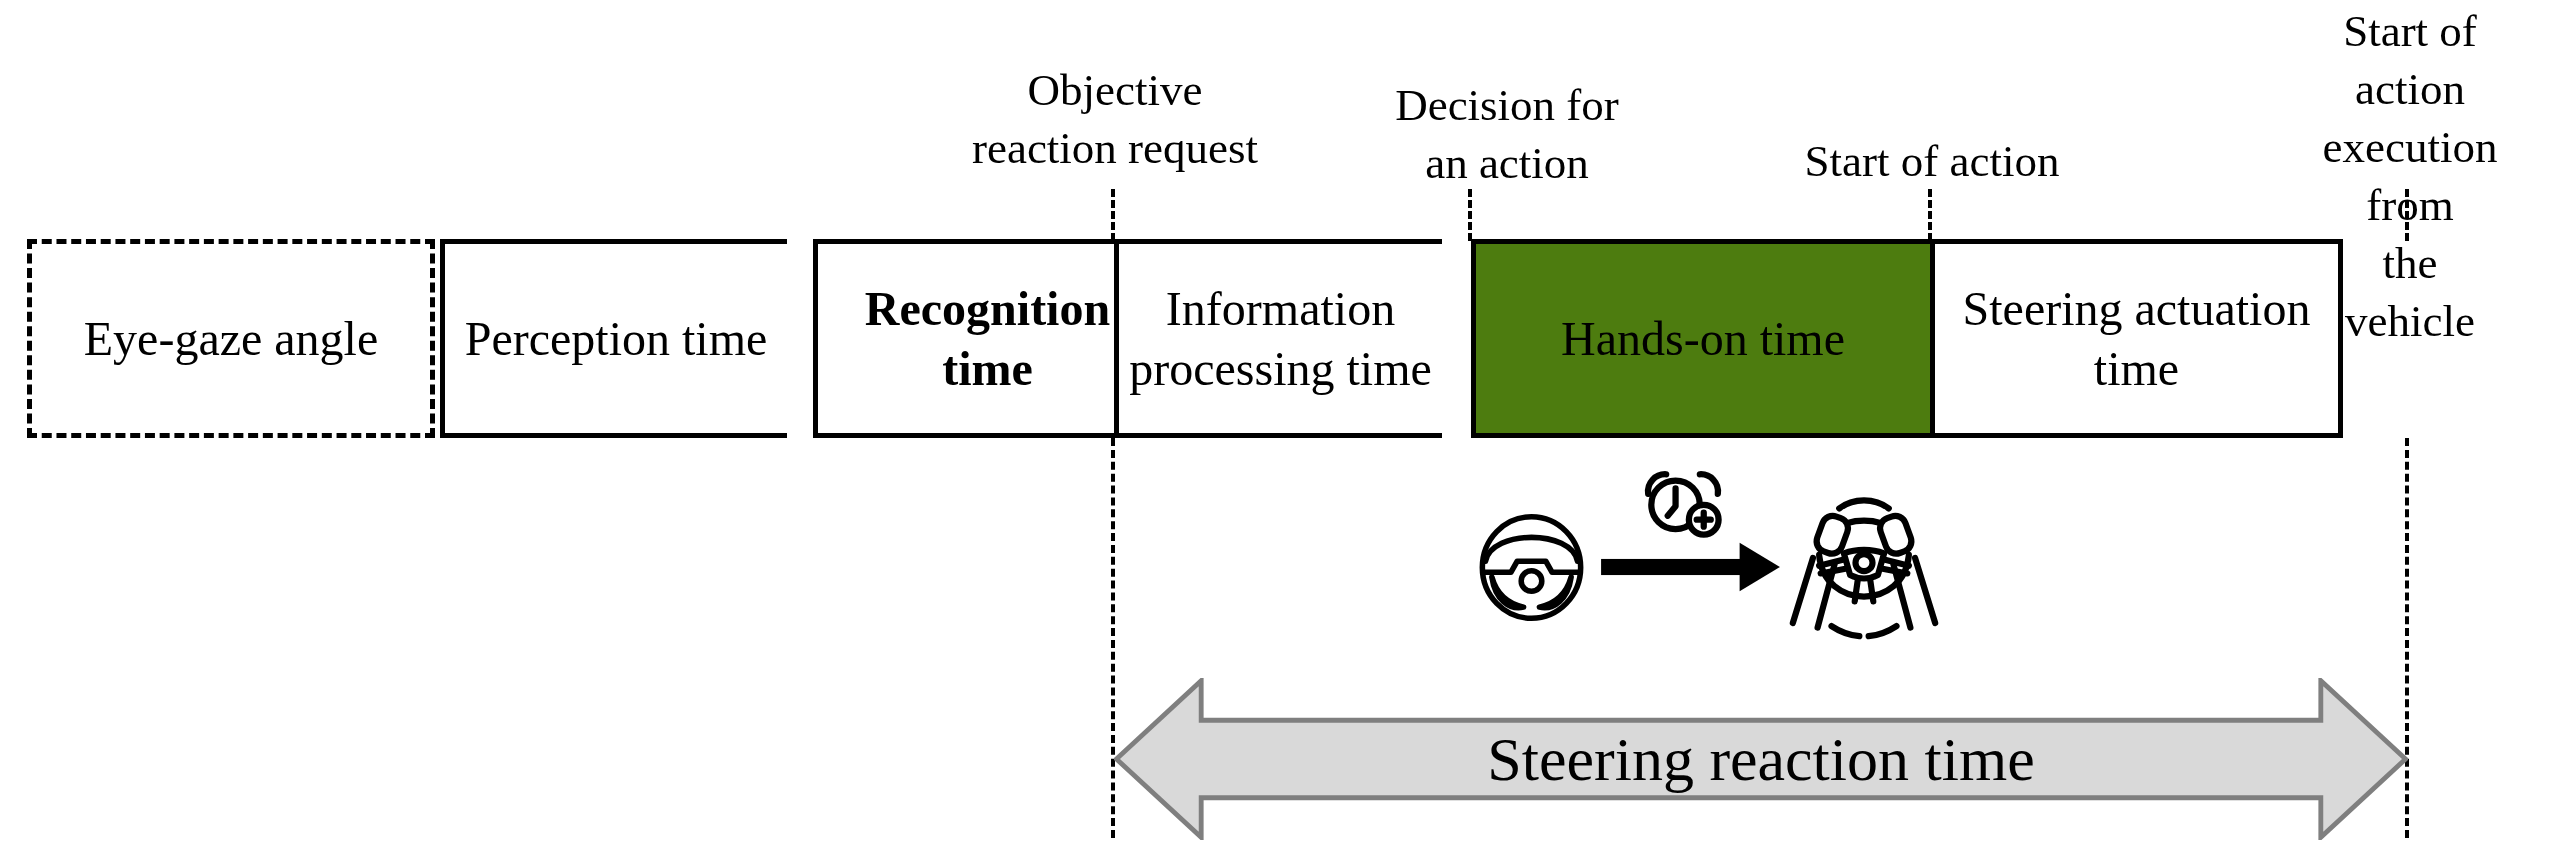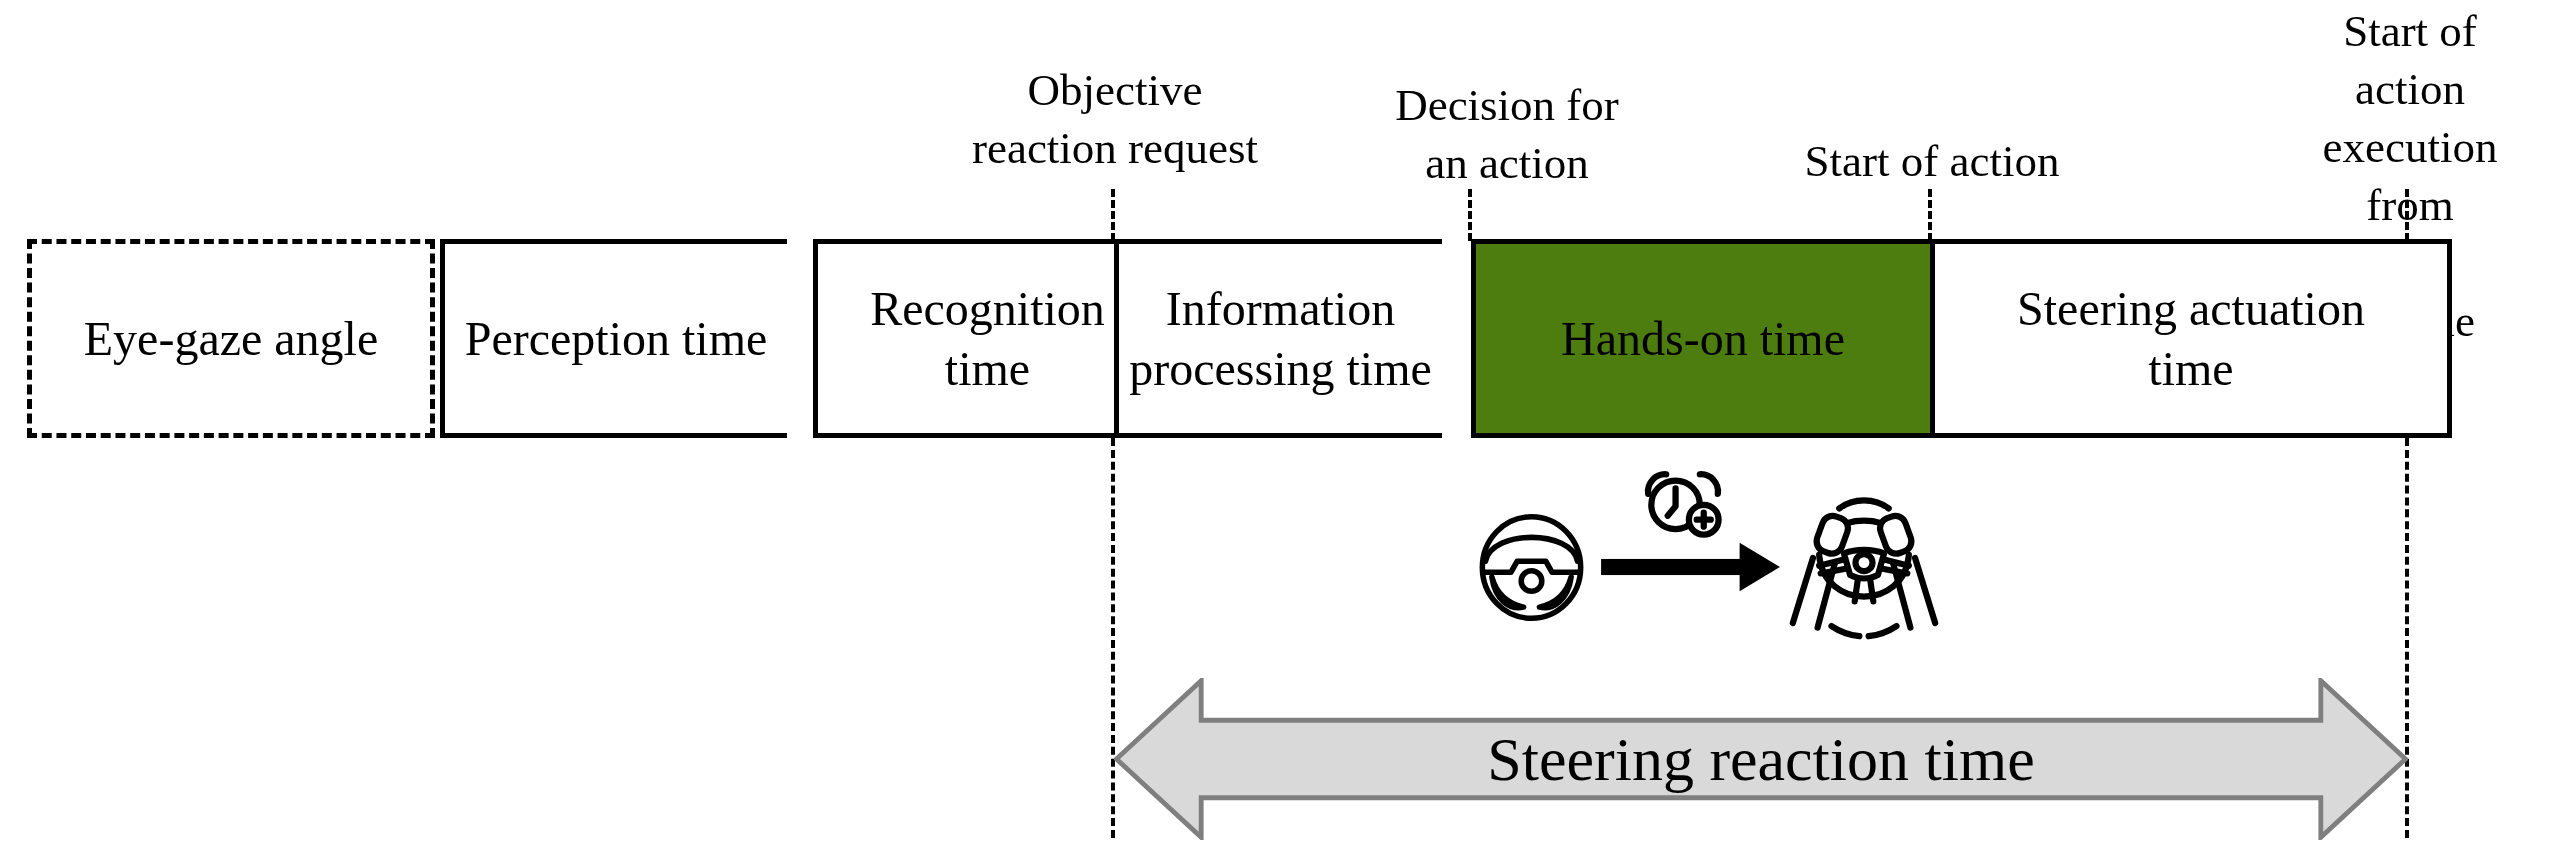--- a/index.html
+++ b/index.html
@@ -60,35 +60,35 @@
 <div class="vstub" style="left:2405px; top:189px; height:52px;"></div>
 
 <div class="tbox dashed" style="left:27px; width:408px;">
   <span>Eye-gaze angle</span>
 </div>
 
 <div class="tbox solid" style="left:440px; width:347px;">
   <span>Perception time</span>
 </div>
 
-<div class="tbox solid" style="left:813px; width:344px;">
+<div class="tbox solid" style="left:813px; width:344px;font-weight:bold;">
   <span>Recognition
 time</span>
 </div>
 
 <div class="tbox solid" style="left:1114px; width:328px;">
   <span>Information
 processing time</span>
 </div>
 
 <div class="tbox solid highlight" style="left:1471px; width:459px;">
   <span>Hands-on time</span>
 </div>
 
-<div class="tbox solid last" style="left:1930px; width:522px;">
+<div class="tbox solid last" style="left:1930px; width:413px;">
   <span>Steering actuation
 time</span>
 </div>
 
 <div class="vstub" style="left:1111px; top:438px; height:400px;"></div>
 <div class="vstub" style="left:2405px; top:438px; height:400px;"></div>
 
 <svg class="icon" style="left:1476px; top:512px;" width="111" height="111" viewBox="0 0 140 140">
   <g stroke="#000" stroke-width="7" fill="none" stroke-linecap="round" stroke-linejoin="round">
     <ellipse cx="70" cy="70" rx="62" ry="64"></ellipse>

